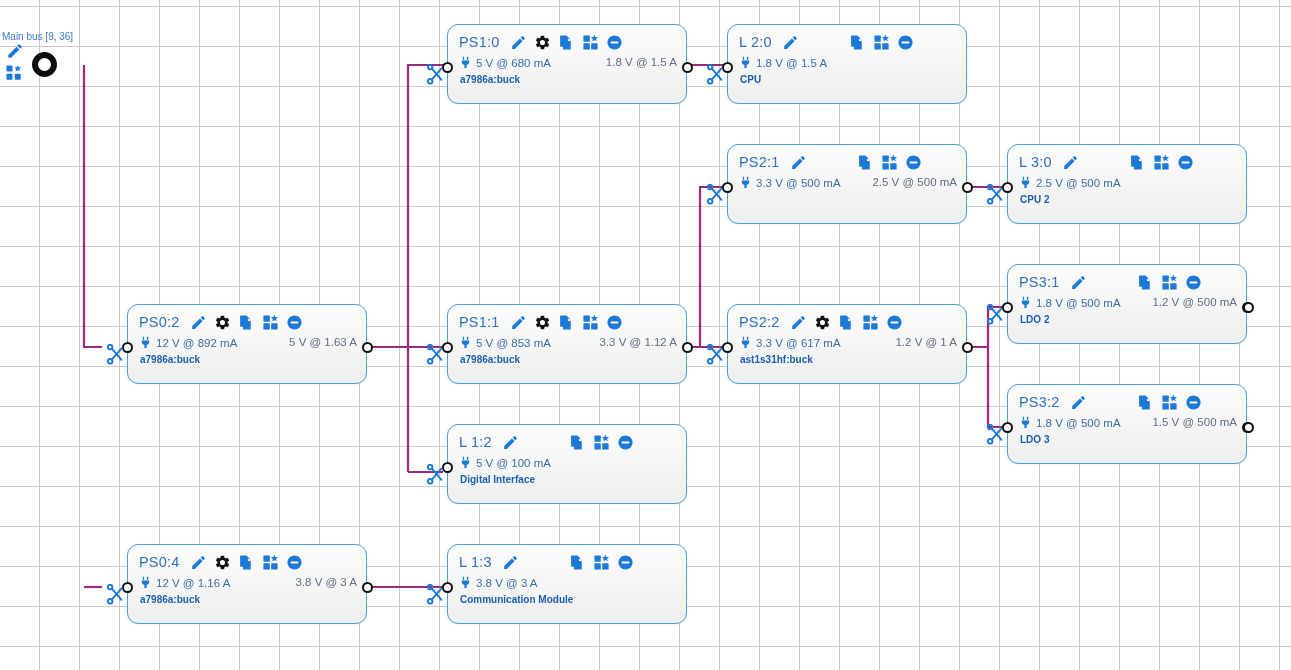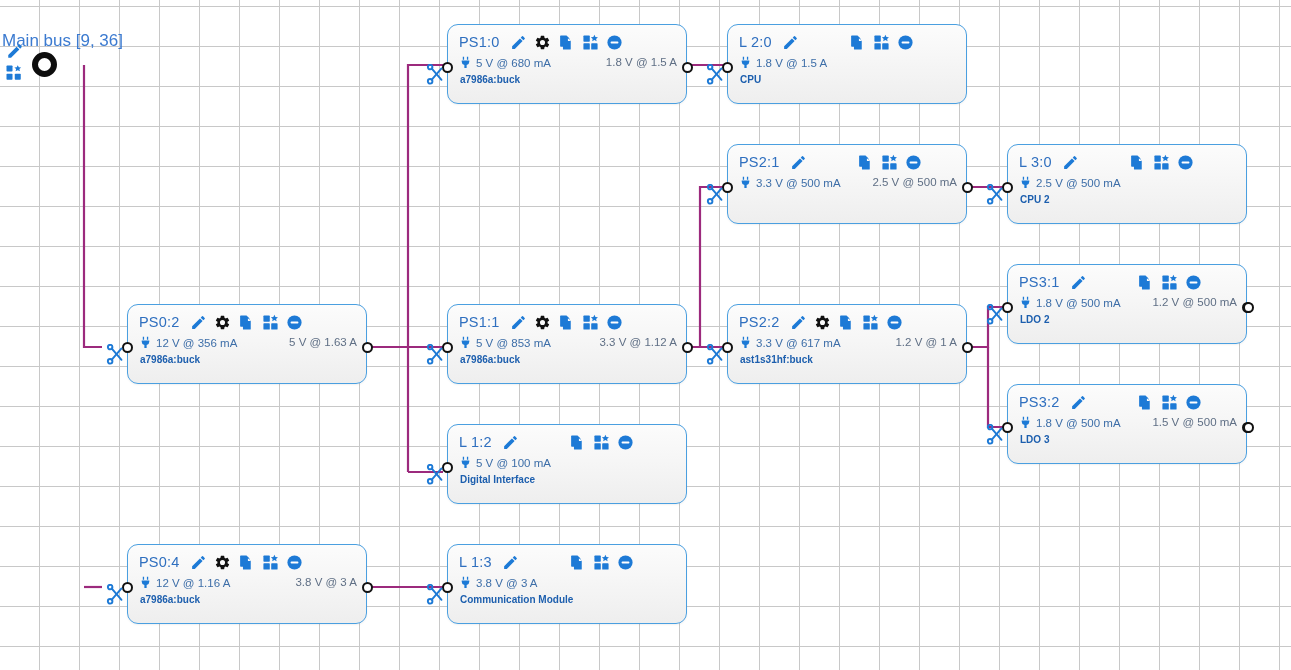--- a/index.html
+++ b/index.html
@@ -57,21 +57,21 @@
   
   .port{
     position:absolute;width:11px;height:11px;border-radius:50%;
     background:#ffffff;border:2.2px solid #111111;box-sizing:border-box;
   }
   
   .scissors{position:absolute;width:22px;height:22px;}
 
   
   .bus-label{
-    position:absolute;color:#3b7ad0;font-size:17px;white-space:nowrap;
+    position:absolute;color:#3b7ad0;font-size:10px;white-space:nowrap;
   }
   .bus-ring{
     position:absolute;width:25px;height:25px;border-radius:50%;
     border:6.5px solid #0d0d0d;box-sizing:border-box;background:#fff;
   }
   .bus-ico{position:absolute;width:18px;height:18px;}
 </style>
 </head>
 <body>
 
@@ -274,21 +274,21 @@
             <svg viewBox="0 0 24 24" class="ico">
               <circle cx="12" cy="12" r="10" fill="#1d7ad6"></circle>
               <rect x="6.5" y="10.6" width="11" height="2.9" rx="1.1" fill="#ffffff"></rect>
             </svg>
           </div>
         </div>
         <div class="node-in">
           <svg viewBox="0 0 24 24" class="plug-ico">
             <path fill="#1d7ad6" d="M7 1.6h2.4v5.2H7zM14.6 1.6H17v5.2h-2.4zM5 8.2h14v2.2a6.2 6.2 0 0 1-4.9 6.06V22h-4.2v-5.54A6.2 6.2 0 0 1 5 10.4z"></path>
           </svg>
-          <span class="in-text">12 V @ 356 mA</span>
+          <span class="in-text">12 V @ 892 mA</span>
         </div>
         <div class="node-part">a7986a:buck</div>
         <div class="node-out">5 V @ 1.63 A</div>
       </div>
       <div class="node" style="left: 447px; top: 304px; width: 240px; height: 80px;">
         <div class="node-head">
           <span class="node-title">PS1:1</span>
           <div class="icon-row">
             <svg viewBox="0 0 24 24" class="ico">
               <path fill="#1d7ad6" d="M3 17.25V21h3.75L17.8 9.94l-3.75-3.75L3 17.25zM20.7 7.04a1 1 0 0 0 0-1.41l-2.34-2.34a1 1 0 0 0-1.41 0l-1.83 1.83 3.75 3.75 1.83-1.83z"></path>

